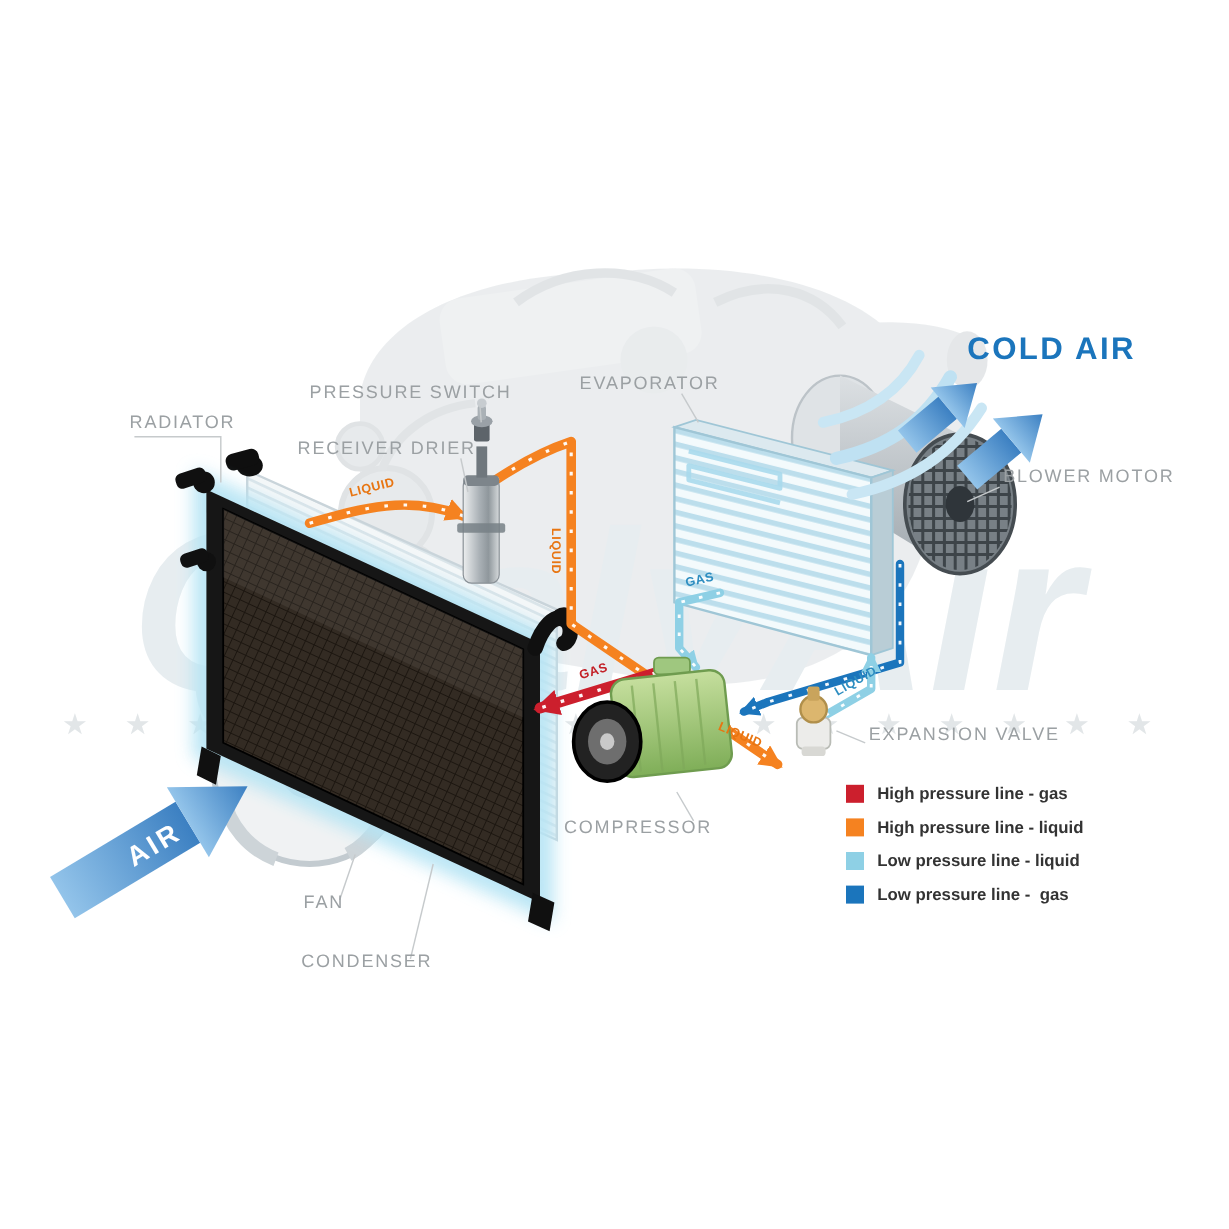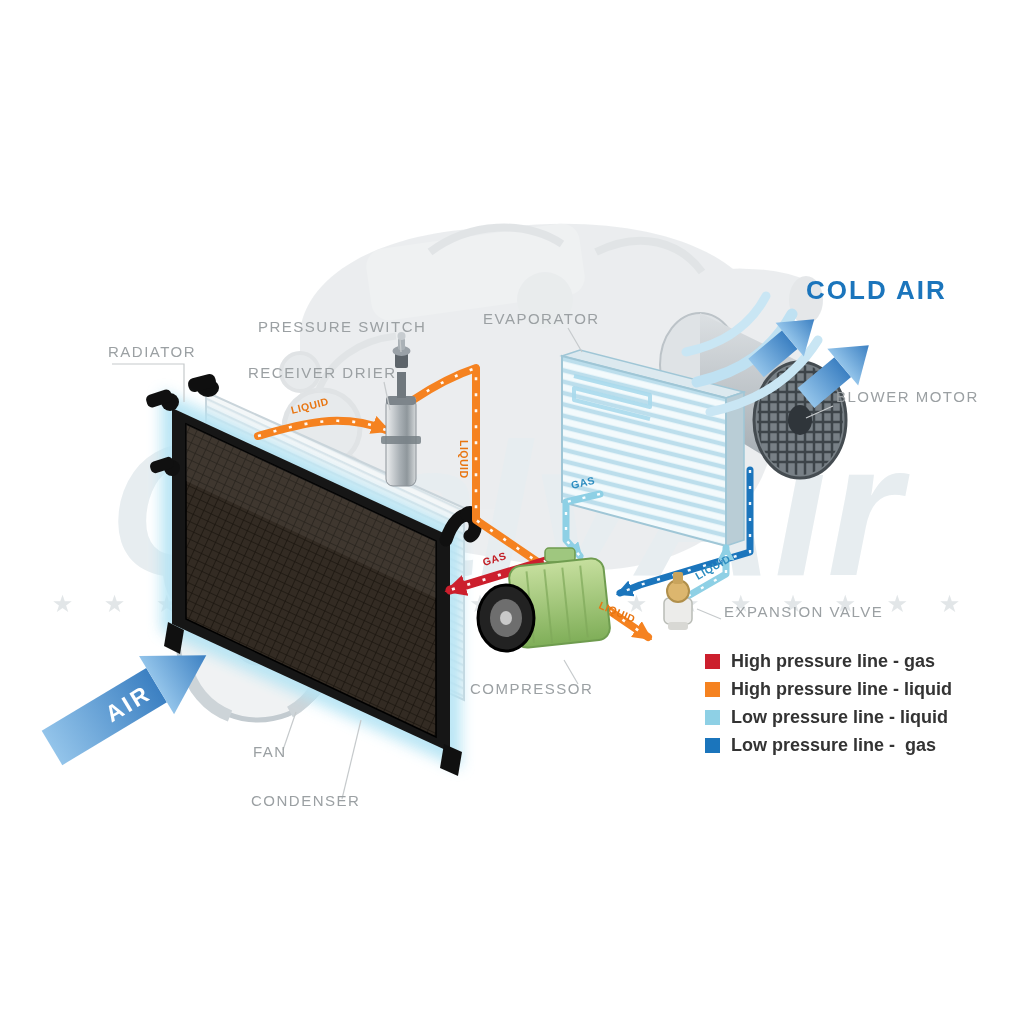--- a/index.html
+++ b/index.html
@@ -11,21 +11,21 @@
   .lbl-orange{fill:#e87511;}
   .lbl-red{fill:#c32027;}
   .lbl-blue{fill:#2d8dc0;}
   .cold-air{font-size:26px;font-weight:bold;fill:#1b75bc;letter-spacing:2px;}
   .air-text{font-size:23px;font-weight:bold;fill:#ffffff;letter-spacing:3px;}
   .wm-text{font-size:190px;font-weight:bold;font-style:italic;fill:#e7edf0;}
   .wm-stars{font-size:24px;fill:#e2e6e8;letter-spacing:12px;}
   .legend{position:absolute;left:705px;top:653px;}
   .legend-row{display:flex;align-items:center;margin-bottom:12px;height:16px;}
   .swatch{width:15px;height:15px;margin-right:11px;flex:0 0 15px;}
-  .legend-label{font-size:18px;font-weight:bold;color:#333333;white-space:pre;}
+  .legend-label{font-size:14px;font-weight:bold;color:#333333;white-space:pre;}
 </style>
 </head>
 <body>
 
 <div class="stage">
 <svg width="1024" height="1024" viewBox="0 0 1024 1024">
   <defs>
     <linearGradient id="metalGrad" x1="0" y1="0" x2="1" y2="0">
       <stop offset="0" stop-color="#eceeef"></stop>
           <stop offset="0.45" stop-color="#aab1b6"></stop>

